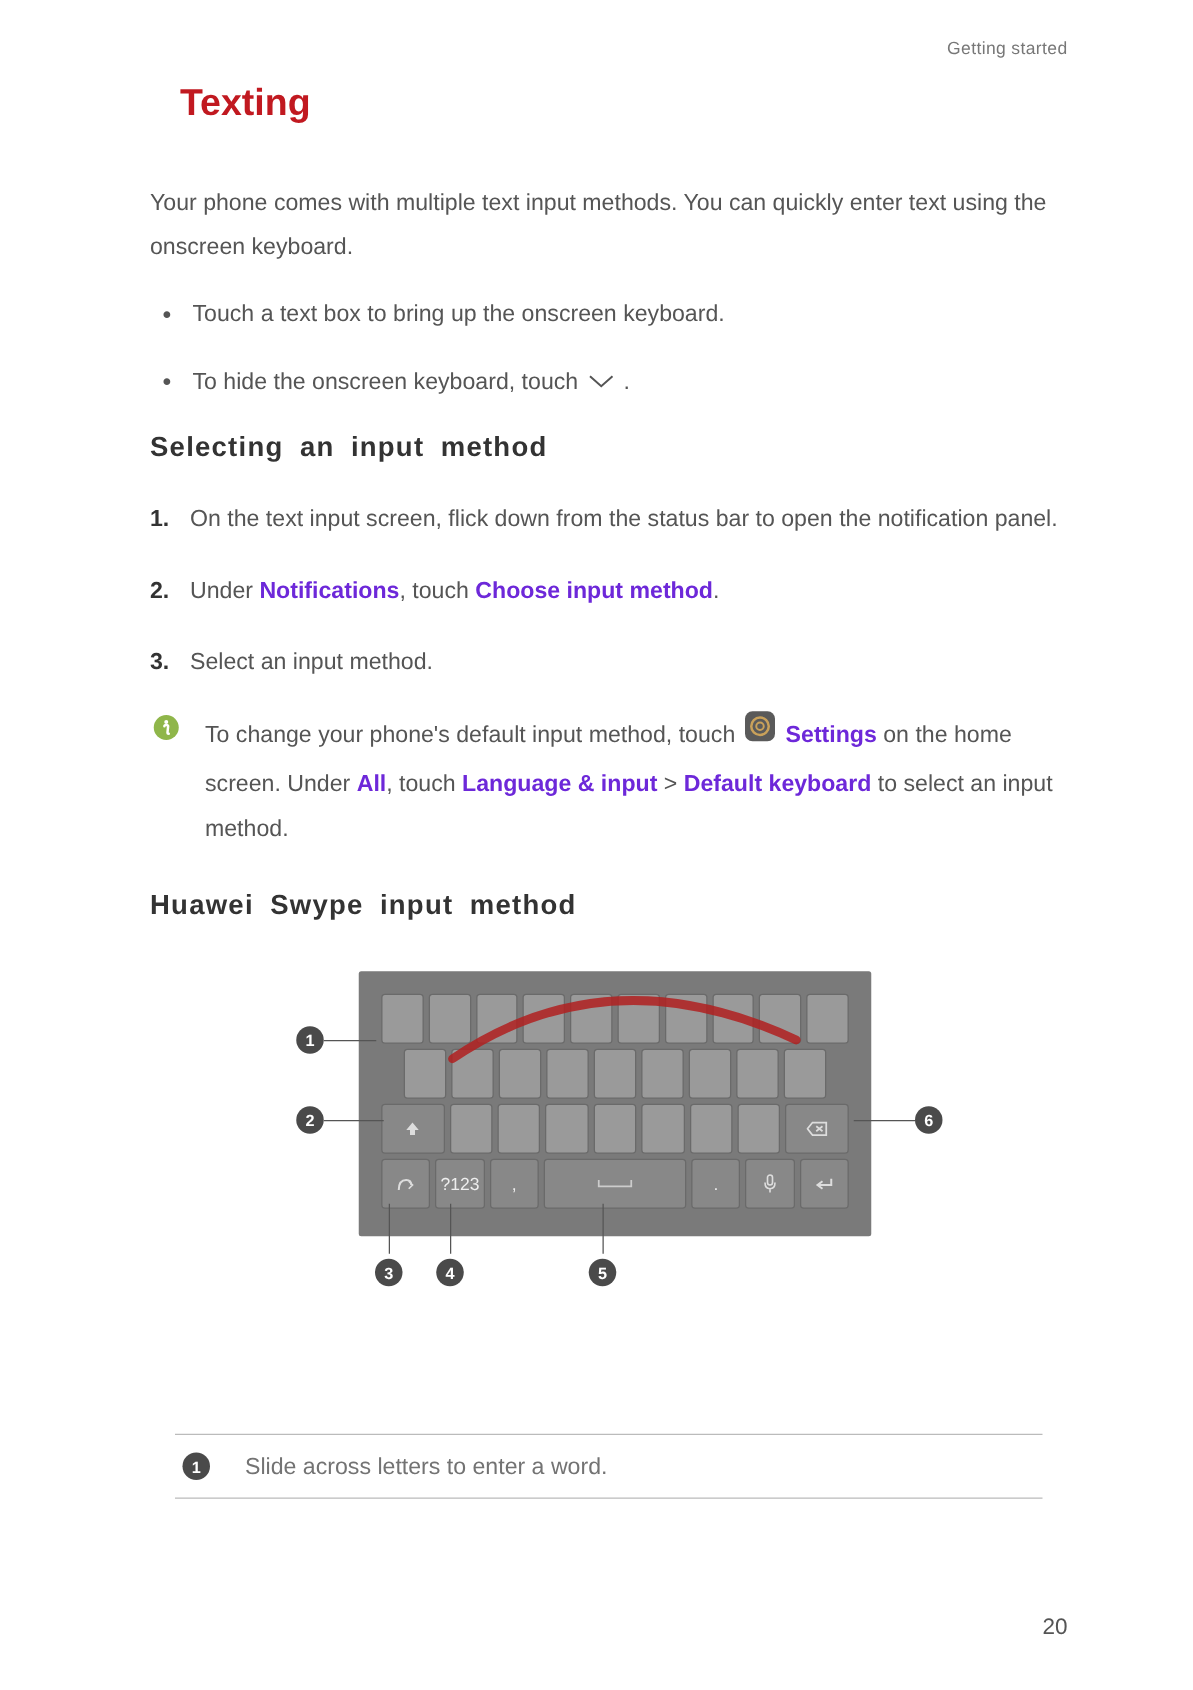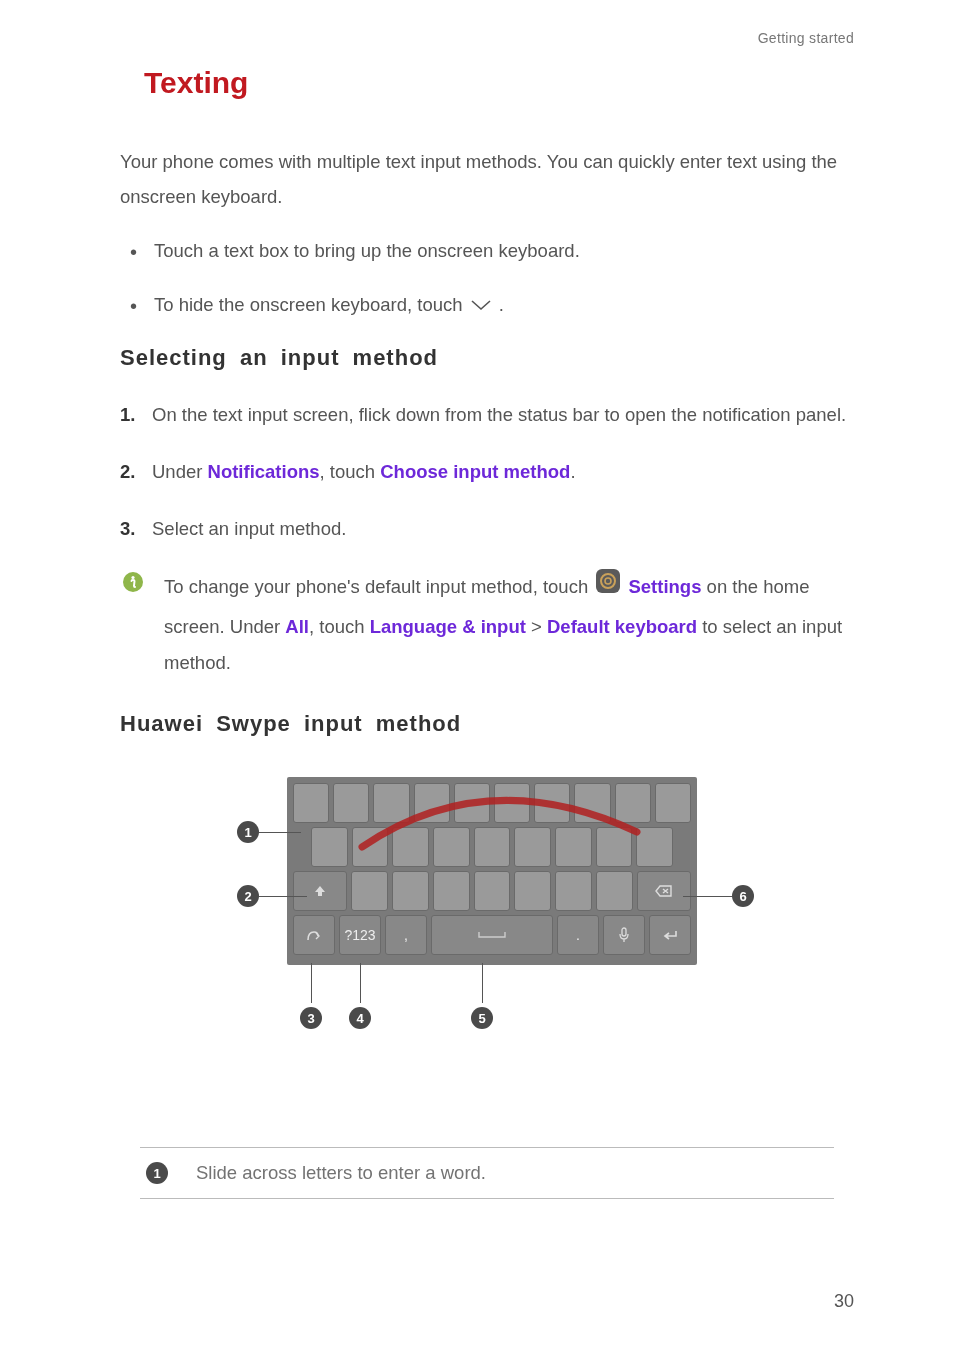--- a/index.html
+++ b/index.html
@@ -121,21 +121,21 @@
     position: relative;
     width: 620px;
     height: 340px;
   }
   .kb {
     position: absolute;
     left: 110px;
     top: 0;
     width: 410px;
     background: #7a7a7a;
-    padding: 6px;
+    padding: 18px;
     border-radius: 2px;
   }
   .kb-row {
     display: flex;
     gap: 4px;
     margin-bottom: 4px;
   }
   .kb-row:last-child { margin-bottom: 0; }
   .key {
     background: #9a9a9a;
@@ -369,13 +369,13 @@
   </div>
 
   <div class="legend-table">
     <div class="legend-row">
       <div class="legend-num">1</div>
       <div class="legend-text">Slide across letters to enter a word.</div>
     </div>
   </div>
 </div>
 
-<div class="page-num">30</div>
+<div class="page-num">20</div>
 
 </body></html>

